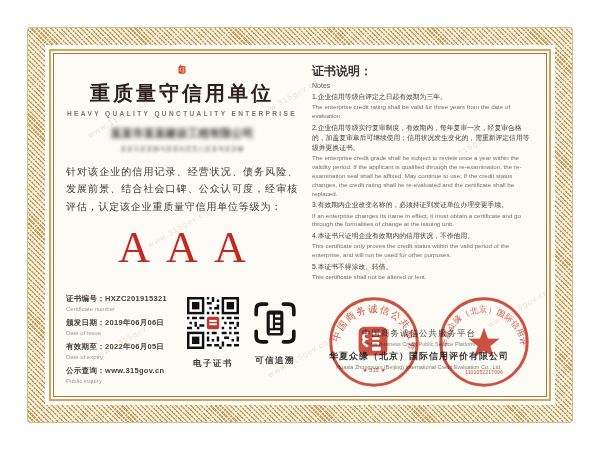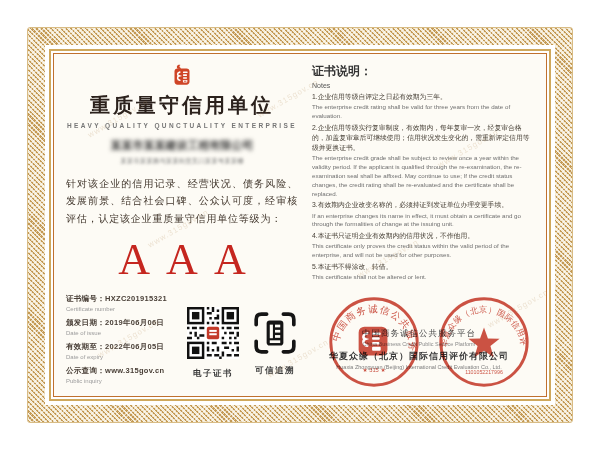--- a/index.html
+++ b/index.html
@@ -43,21 +43,21 @@
     letter-spacing:3px;color:#2b211c;}
   .subtitle{margin-top:3px;text-align:center;font-size:6.5px;font-weight:bold;
     letter-spacing:2.4px;color:#767676;}
   .company-blur{margin-top:9px;text-align:center;font-size:11px;font-weight:bold;
     color:#3c3c3c;filter:blur(2.3px);}
   .addr-blur{margin-top:4px;text-align:center;font-size:6.5px;color:#6c6c6c;filter:blur(1.6px);}
   .body-text{margin-top:9px;font-size:10px;line-height:1.75;color:#41362c;
     letter-spacing:.8px;text-align:justify;}
   .grade{margin:7px 0 9px 0;text-align:center;font-family:"Liberation Serif","DejaVu Serif",serif;
     font-size:44px;color:#c5261f;letter-spacing:16px;padding-left:16px;font-weight:normal;}
-  .bottom-row{display:flex;align-items:center;}
+  .bottom-row{display:flex;align-items:flex-start;margin-top:12px;}
   .fields{flex:1;min-width:0;}
   .field{margin-bottom:6.5px;}
   .field .cn{font-size:7.5px;font-weight:bold;color:#4a4038;letter-spacing:.3px;}
   .field .en{font-size:6px;color:#9b9b9b;margin-top:1.5px;}
   .codes{display:flex;gap:13px;padding-top:3px;}
   .code-block{text-align:center;}
   .code-label{margin-top:5px;font-size:8.5px;font-weight:bold;letter-spacing:1.5px;color:#3a3a3a;}
 
   
   .col-right{flex:1;padding-left:14px;padding-top:1px;position:relative;min-width:0;}

